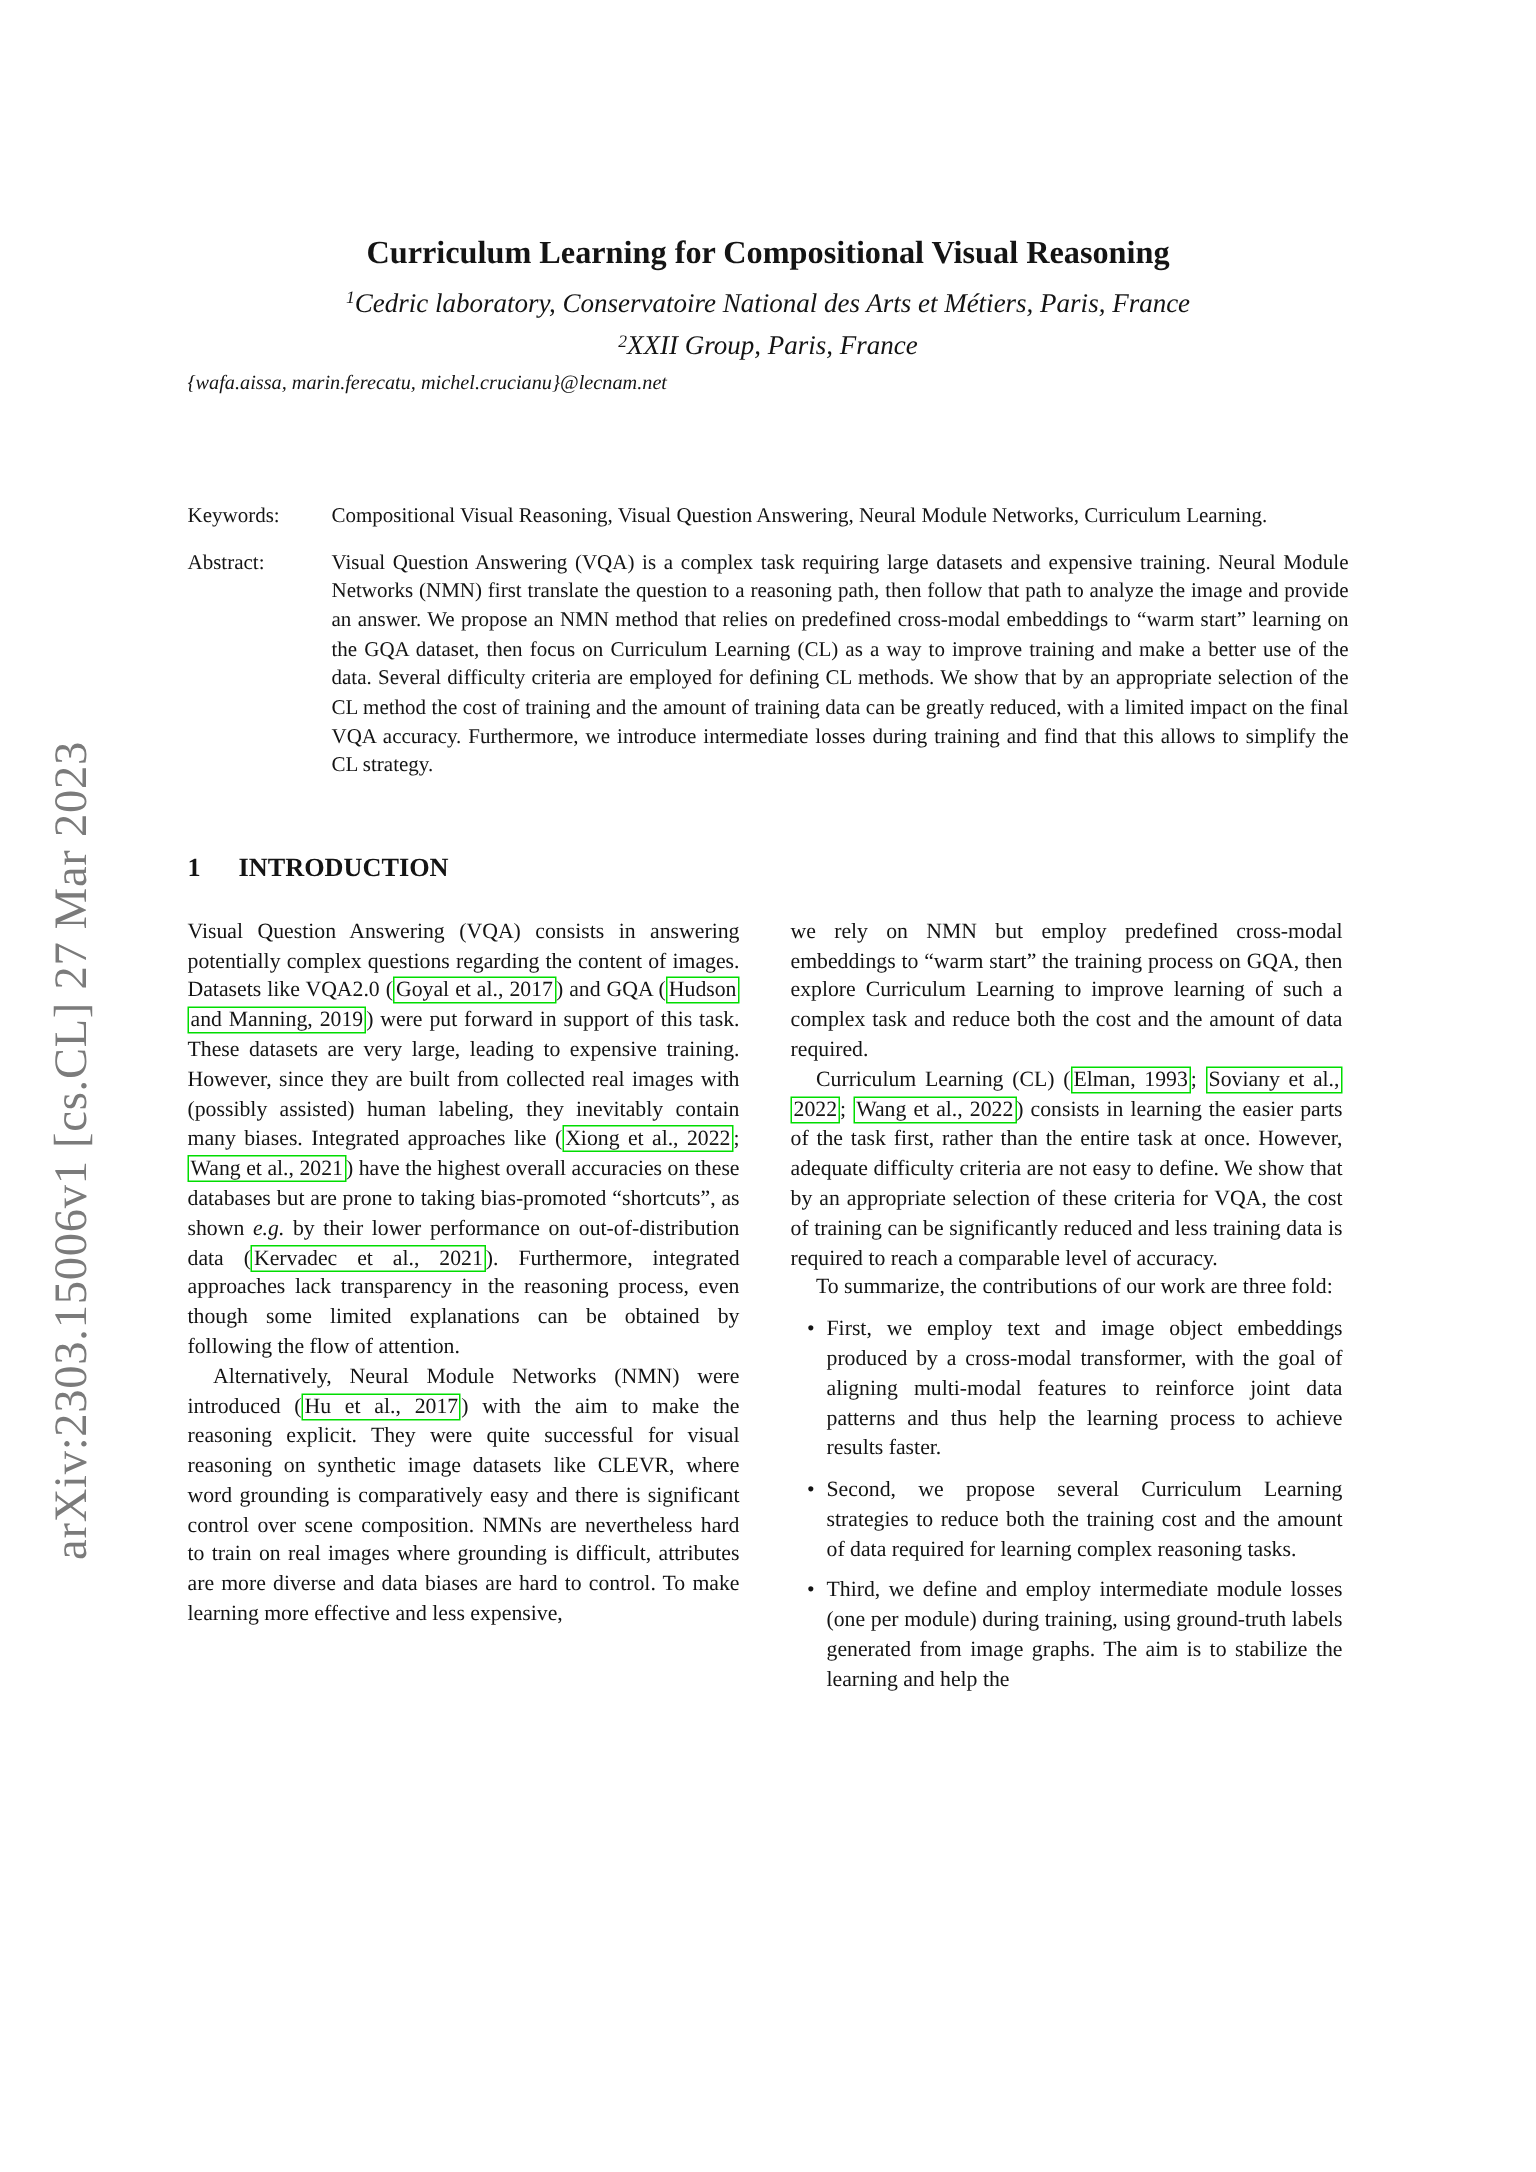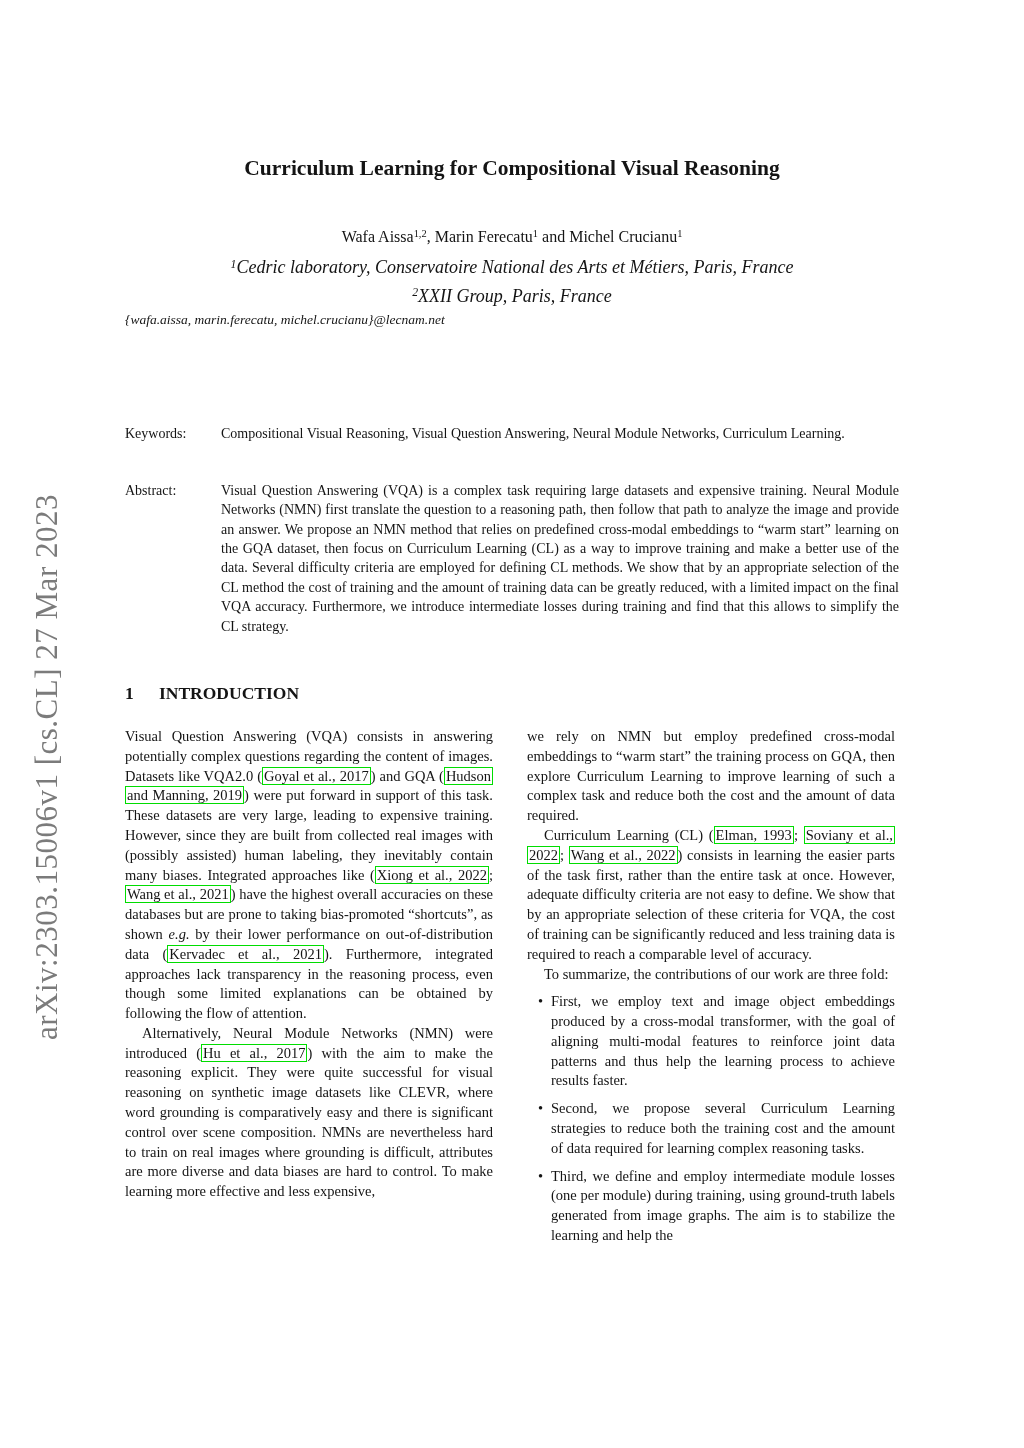--- a/index.html
+++ b/index.html
@@ -28,24 +28,24 @@
     font-size:21.5px;
     font-weight:bold;
     line-height:1.15;
     font-family:Liberation Serif, serif;
   }
   .authors { margin-top:46px; text-align:center; font-size:16px; line-height:1.2; }
   .affil   { margin-top:11px; text-align:center; font-size:18px; font-style:italic; line-height:1.2; }
   .affil2  { margin-top:7px; }
   .email   { margin-top:5px; font-size:13.5px; font-style:italic; line-height:1.2; }
   .meta {
-    margin-top:96px;
+    margin-top:72px;
     display:grid;
     grid-template-columns:96px 1fr;
-    row-gap:37px;
+    row-gap:11px;
     font-size:14px;
     line-height:19.4px;
   }
   .meta-label { text-align:left; }
   .meta-text  { text-align:justify; }
   .section { margin:47px 0 0 0; font-size:17.5px; font-weight:bold; line-height:1.2; }
   .secnum { display:inline-block; width:34px; }
   .columns { display:flex; gap:34px; margin-top:23px; }
   .col {
     width:368px; flex:0 0 368px;
@@ -71,21 +71,20 @@
 <body>
 
 <div class="page">
 
   <div class="arxiv">arXiv:2303.15006v1  [cs.CL]  27 Mar 2023</div>
 
   <div class="content">
 
     <h1 class="title">Curriculum Learning for Compositional Visual Reasoning</h1>
 
-    <div class="authors"><span>Wafa Aissa</span><span class="sup">1,2</span><span>, Marin Ferecatu</span><span class="sup">1</span><span> and Michel Crucianu</span><span class="sup">1</span></div>
 
     <div class="affil"><span class="sup">1</span><span>Cedric laboratory, Conservatoire National des Arts et Métiers, Paris, France</span></div>
     <div class="affil affil2"><span class="sup">2</span><span>XXII Group, Paris, France</span></div>
     <div class="email">{wafa.aissa, marin.ferecatu, michel.crucianu}@lecnam.net</div>
 
     <div class="meta">
       <div class="meta-label">Keywords:</div>
       <div class="meta-text">Compositional Visual Reasoning, Visual Question Answering, Neural Module Networks, Curriculum Learning.</div>
       <div class="meta-label">Abstract:</div>
       <div class="meta-text">Visual Question Answering (VQA) is a complex task requiring large datasets and expensive training. Neural Module Networks (NMN) first translate the question to a reasoning path, then follow that path to analyze the image and provide an answer. We propose an NMN method that relies on predefined cross-modal embeddings to “warm start” learning on the GQA dataset, then focus on Curriculum Learning (CL) as a way to improve training and make a better use of the data. Several difficulty criteria are employed for defining CL methods. We show that by an appropriate selection of the CL method the cost of training and the amount of training data can be greatly reduced, with a limited impact on the final VQA accuracy. Furthermore, we introduce intermediate losses during training and find that this allows to simplify the CL strategy.</div>

